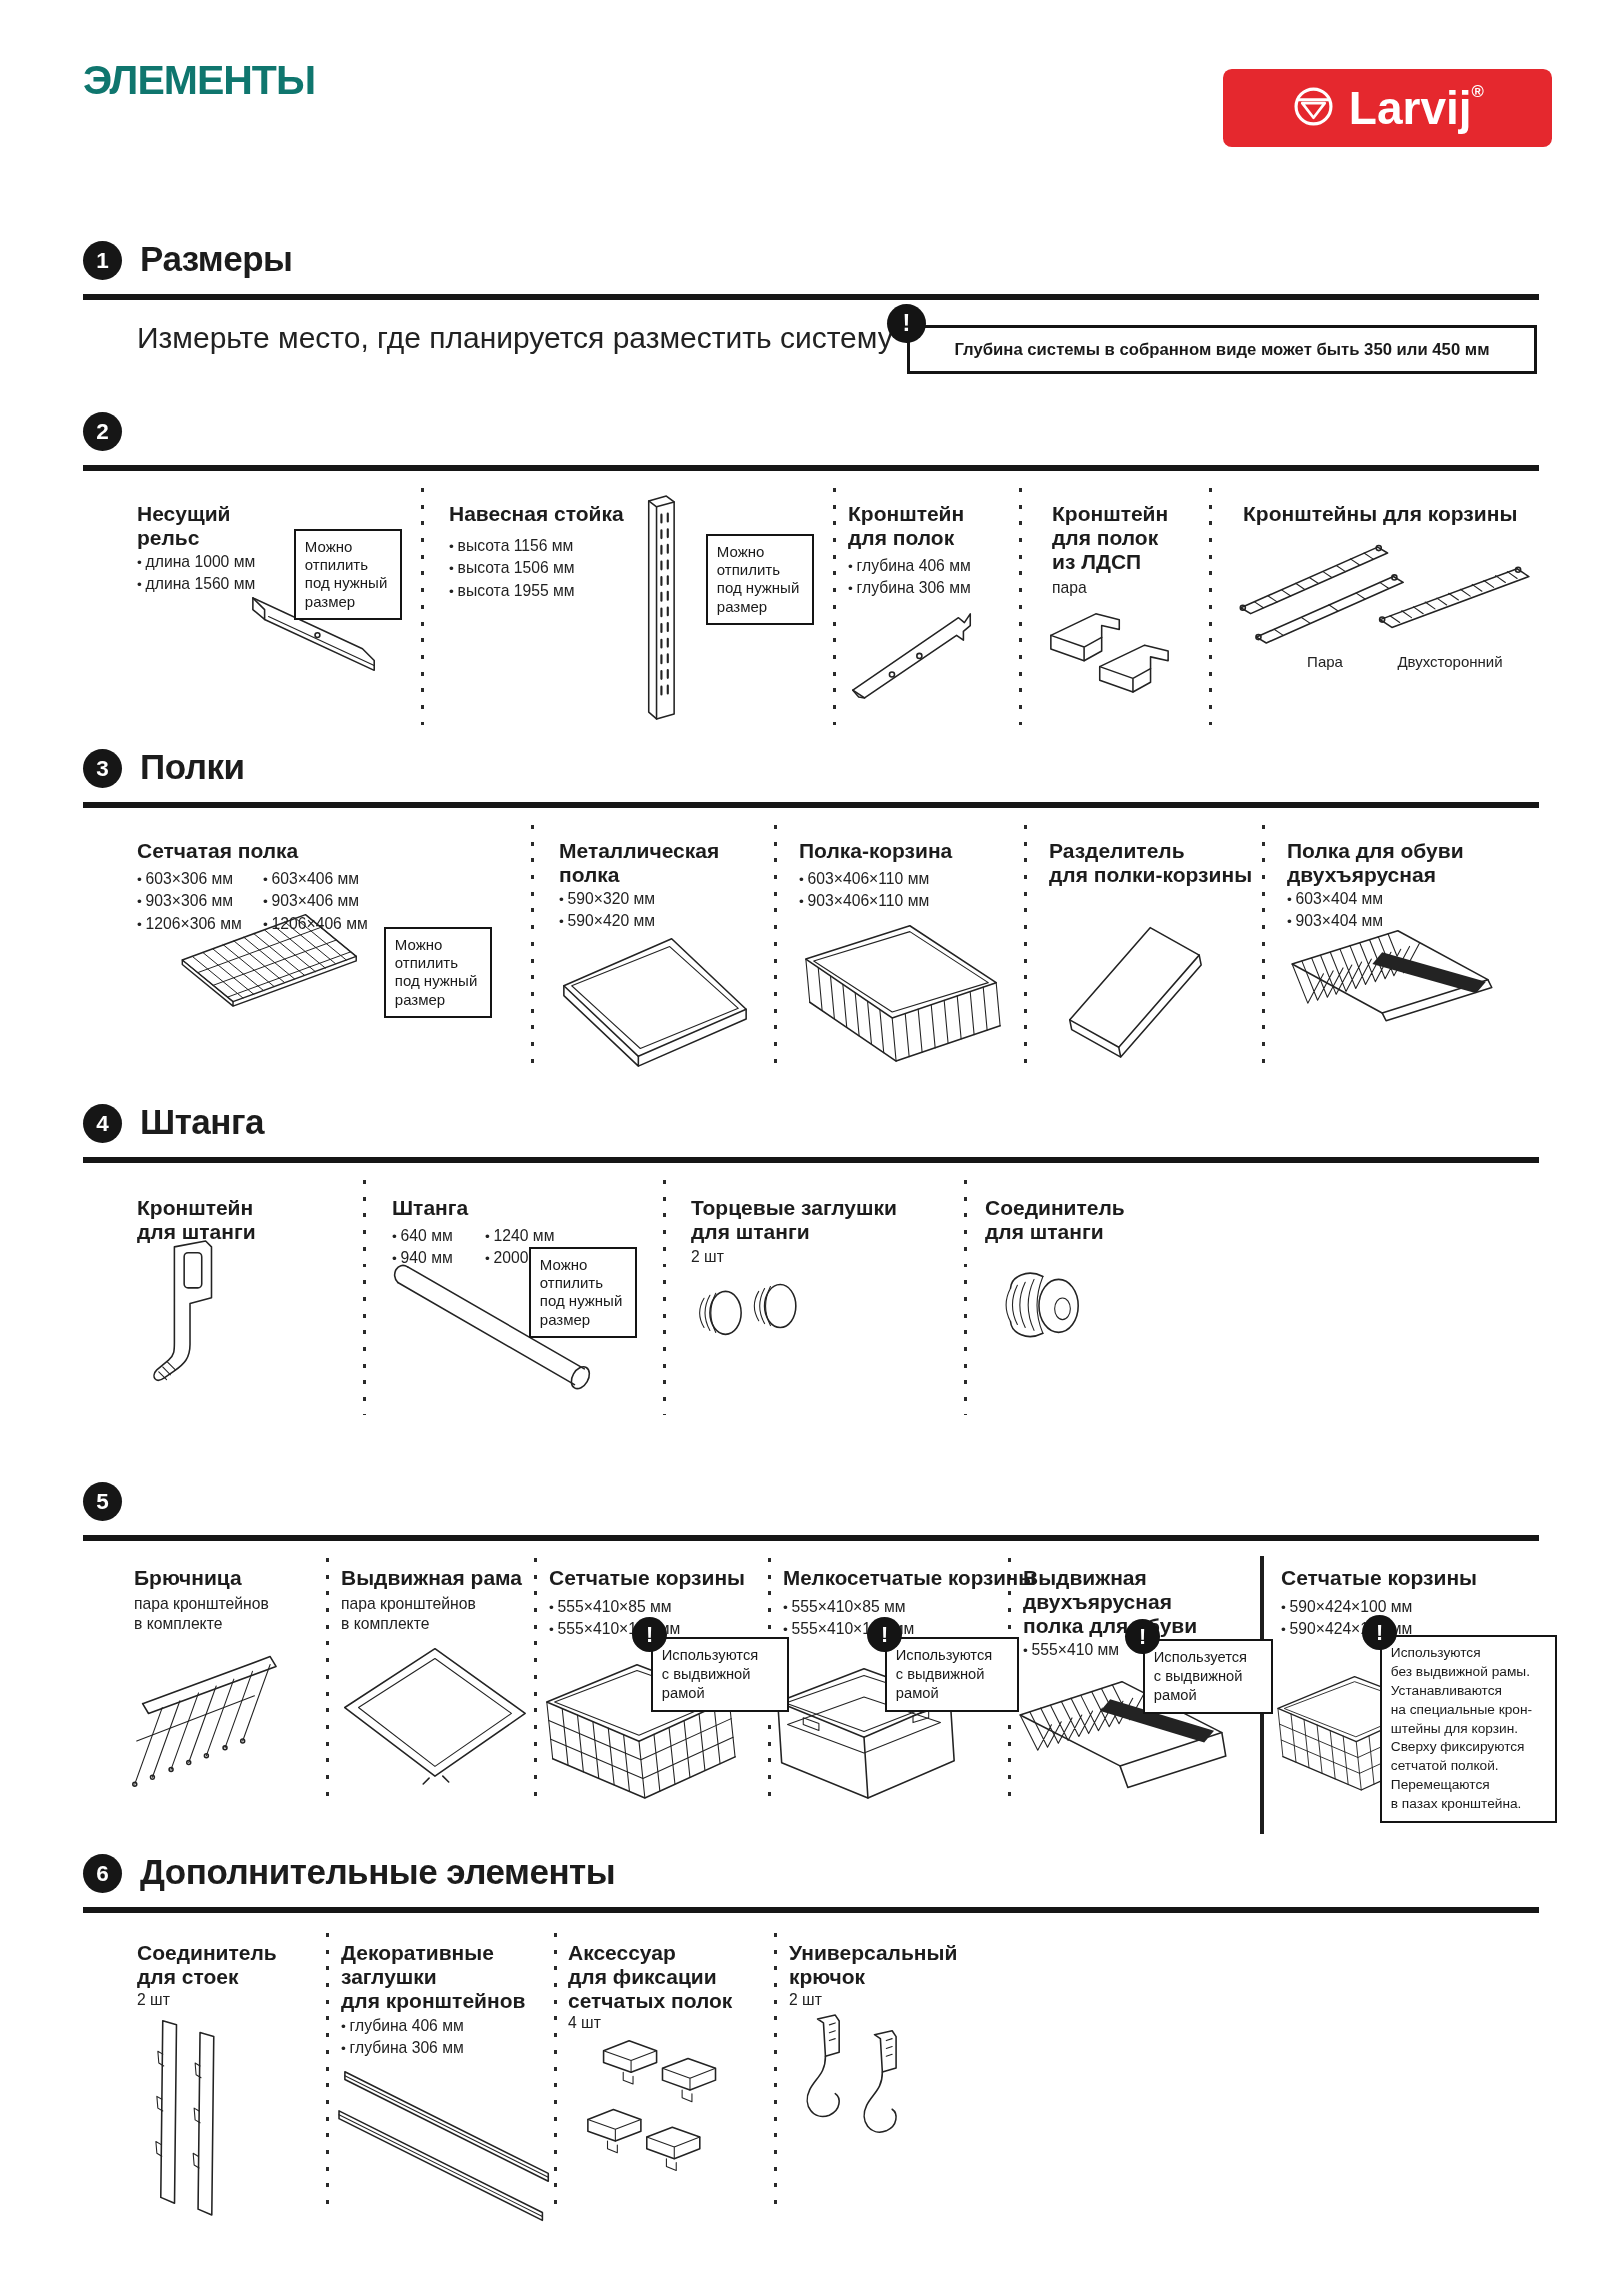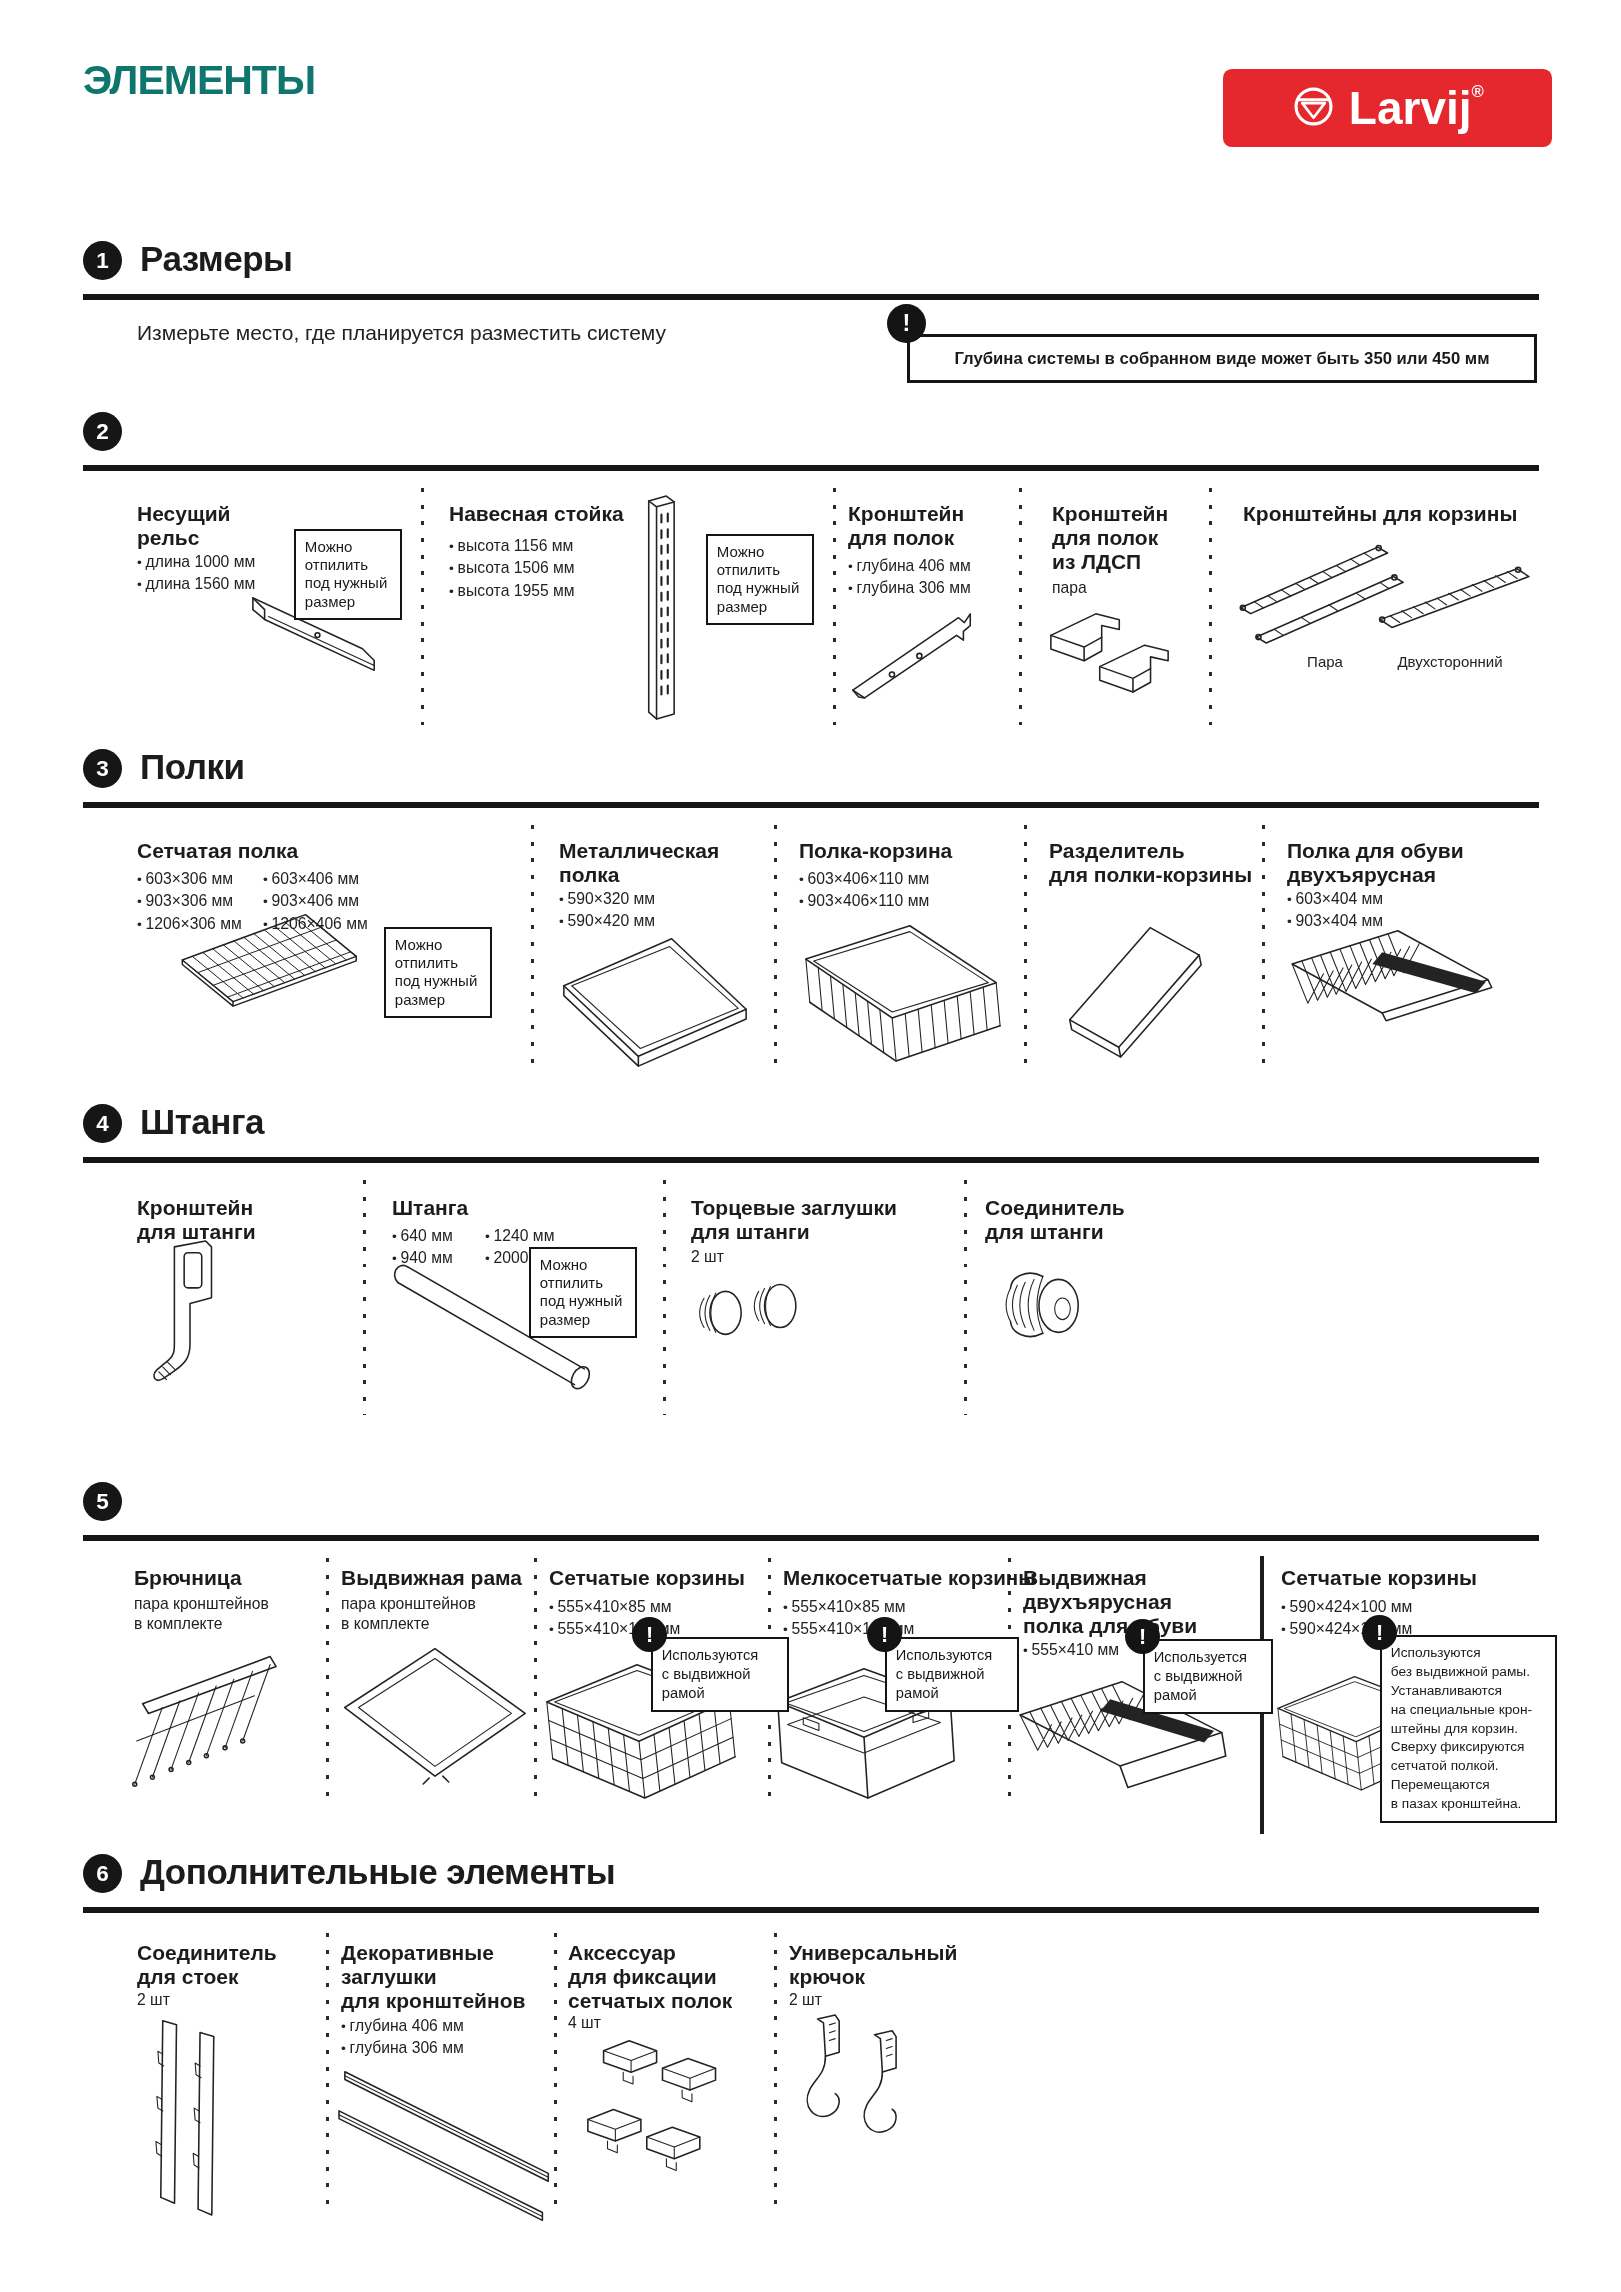--- a/index.html
+++ b/index.html
@@ -26,21 +26,21 @@
   .cutbox{position:absolute;border:2.9px solid #141414;padding:6.9px 8.8px;font-size:15px;line-height:1.22;width:86px;background:#fff;z-index:2;}
   .callout{position:absolute;border:2.9px solid #141414;background:#fff;padding:6.9px 8.8px;font-size:14.7px;line-height:1.3;white-space:pre-line;z-index:2;}
   .callout.big{font-size:13.7px;line-height:1.38;}
   .bang{position:absolute;width:35px;height:35px;border-radius:50%;background:#141414;color:#fff;font-weight:800;
         font-size:21.6px;display:flex;align-items:center;justify-content:center;z-index:3;}
   .warnbox{position:absolute;border:3.9px solid #141414;display:flex;align-items:center;justify-content:center;
         font-weight:700;font-size:16.7px;text-align:center;background:#fff;}
   .dots{position:absolute;width:2.9px;background-image:repeating-linear-gradient(to bottom,#2a2a2a 0 3.9px,transparent 3.9px 16.7px);}
   .soliddiv{position:absolute;width:3.9px;background:#1d1d1d;}
   .lbl{position:absolute;font-size:15px;text-align:center;color:#222;}
-  .para{position:absolute;font-size:21px;color:#222;}
+  .para{position:absolute;font-size:30px;color:#222;}
   
   .art{position:absolute;}
   .art svg *{fill:none;stroke:#232323;stroke-width:1.6;stroke-linejoin:round;stroke-linecap:round;}
   .art svg .f{fill:#232323;stroke:none;}
   .art svg .thin{stroke-width:1.1;}
   .art svg .thick{stroke-width:2.2;}
 </style>
 </head>
 <body>
 
@@ -56,21 +56,21 @@
       </svg>
     </span>
     <span class="logo-text"><span>Larvij</span><span class="logo-reg">®</span></span>
   </div>
 
   <div class="sec-circle" style="left:83px;top:241px;">1</div>
   <div class="sec-title" style="left:140px;top:239px;">Размеры</div>
   <div class="rule" style="top:294px;"></div>
   <div class="para" style="left:137px;top:321px;">Измерьте место, где планируется разместить систему</div>
   <div class="bang" style="left:887px;top:304px;width:39px;height:39px;font-size:23.5px;">!</div>
-  <div class="warnbox" style="left:907px;top:325px;width:624px;height:43px;margin-top:9px;">Глубина системы в собранном виде может быть 350 или 450 мм</div>
+  <div class="warnbox" style="left:907px;top:325px;width:624px;height:43px;">Глубина системы в собранном виде может быть 350 или 450 мм</div>
 
   <div class="sec-circle" style="left:83px;top:412px;">2</div>
   <div class="rule" style="top:465px;"></div>
   <div class="dots" style="left:421px;top:488px;height:237px;"></div>
   <div class="dots" style="left:833px;top:488px;height:237px;"></div>
   <div class="dots" style="left:1019px;top:488px;height:237px;"></div>
   <div class="dots" style="left:1209px;top:488px;height:237px;"></div>
 
   <div class="col-title" style="left:137px;top:502px;">Несущий
 рельс</div>

